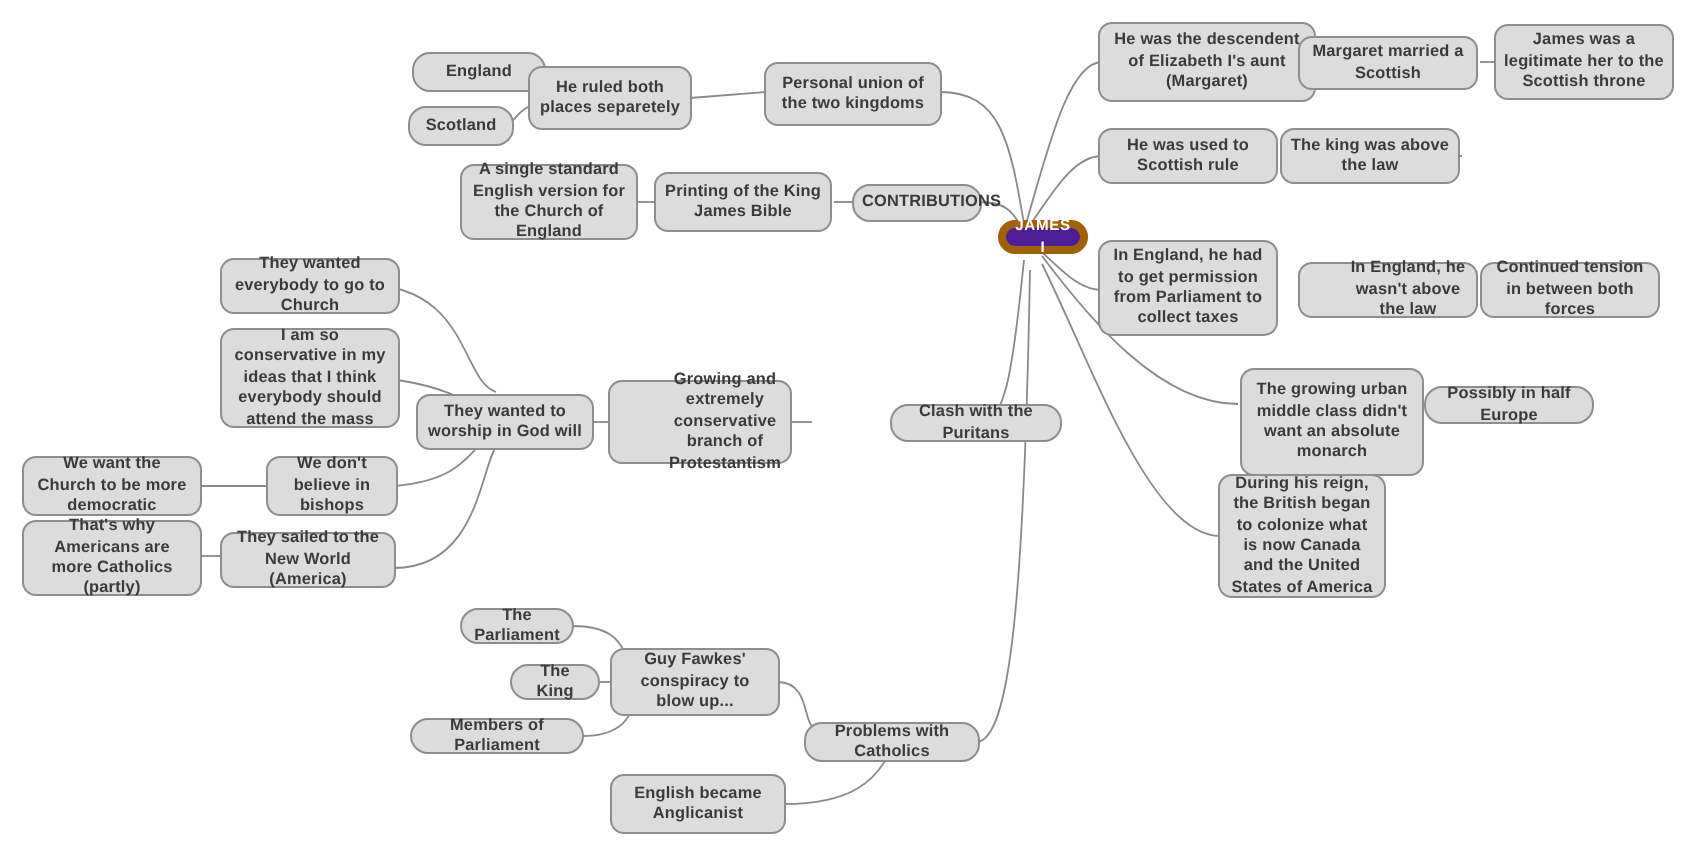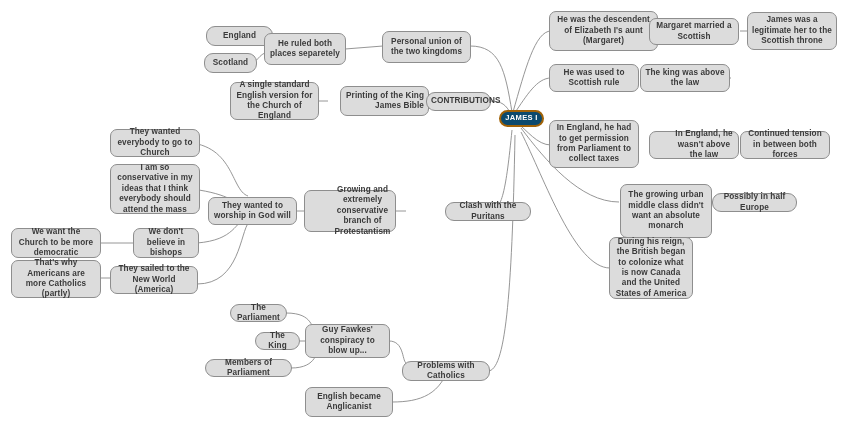--- a/index.html
+++ b/index.html
@@ -25,22 +25,22 @@
     text-align:center;
     display:flex;
     align-items:center;
     justify-content:center;
     padding:2px 4px;
     letter-spacing:.1px;
     z-index:5;
   }
   .node span{display:block;width:100%;}
   .node.root{
-    background:#0c4a6e;
-    border:2px solid #a16207;
+    background:#4c1d95;
+    border:4px solid #a16207;
     color:#ffffff;
     font-size:7.6px;
     border-radius:9px;
     letter-spacing:.3px;
   }
   .node.pill{border-radius:9px;}
 </style>
 </head>
 <body>
 
@@ -106,21 +106,21 @@
   <div class="node" style="left:264px;top:33px;width:82px;height:32px;">
     <span>He ruled both places separetely</span>
   </div>
   <div class="node" style="left:382px;top:31px;width:89px;height:32px;">
     <span>Personal union of the two kingdoms</span>
   </div>
 
   <div class="node" style="left:230px;top:82px;width:89px;height:38px;">
     <span>A single standard English version for the Church of England</span>
   </div>
-  <div class="node" style="left:340px;top:86px;width:89px;height:30px;text-align:right;">
+  <div class="node" style="left:327px;top:86px;width:89px;height:30px;">
     <span>Printing of the King James Bible</span>
   </div>
   <div class="node pill" style="left:426px;top:92px;width:65px;height:19px;">
     <span>CONTRIBUTIONS</span>
   </div>
 
   <div class="node root" style="left:499px;top:110px;width:45px;height:17px;">
     <span>JAMES I</span>
   </div>
 

